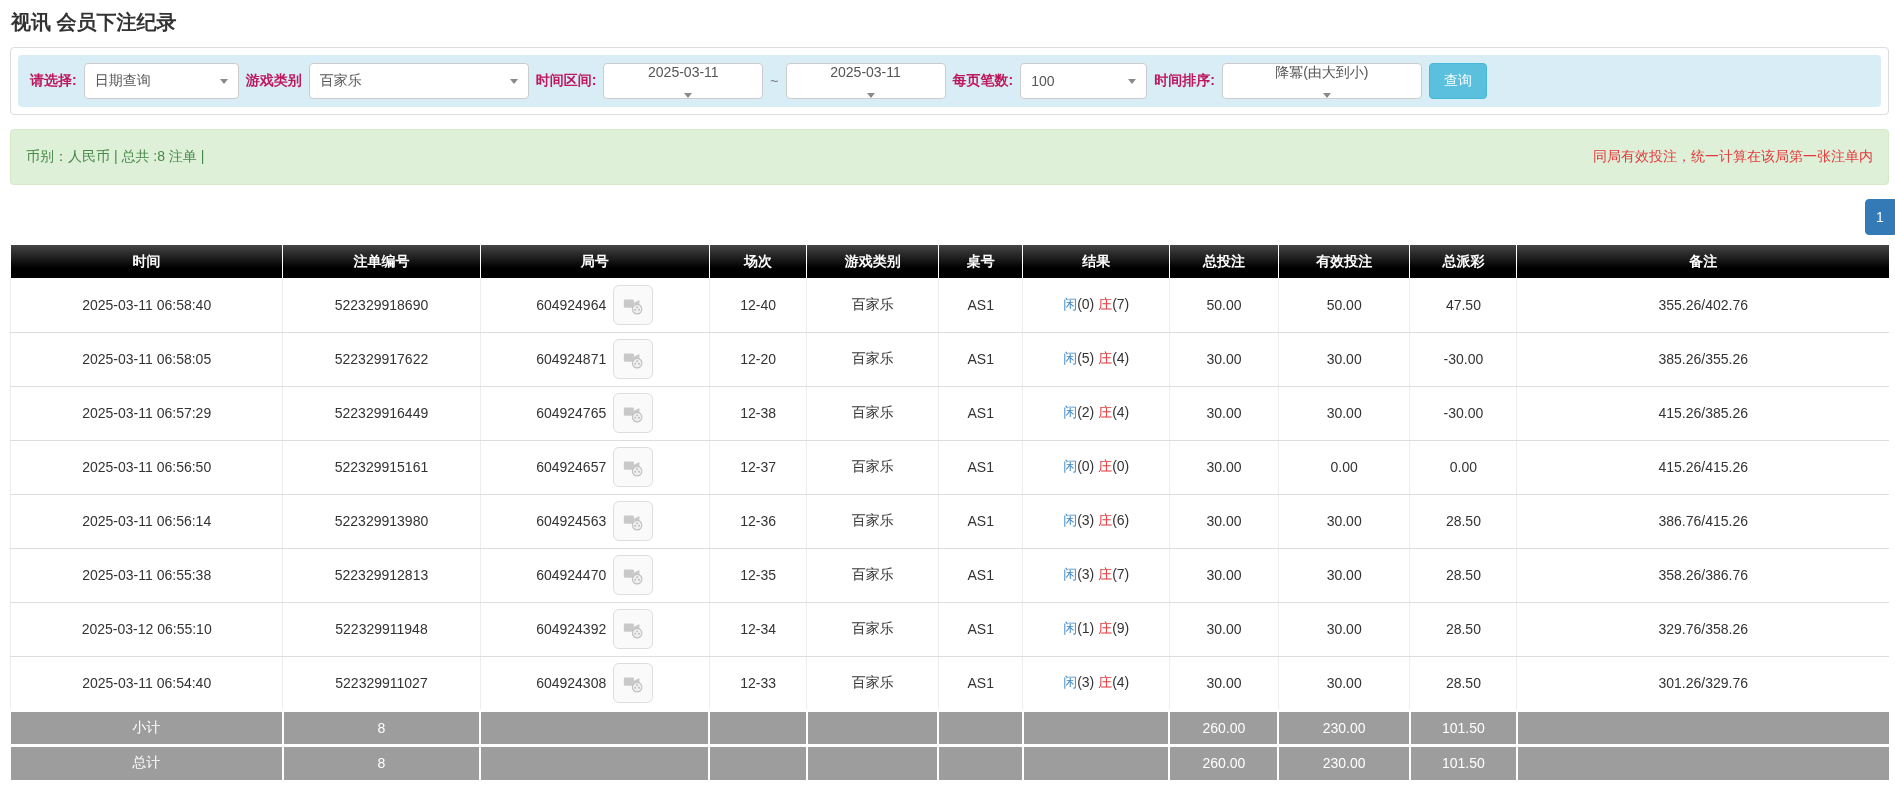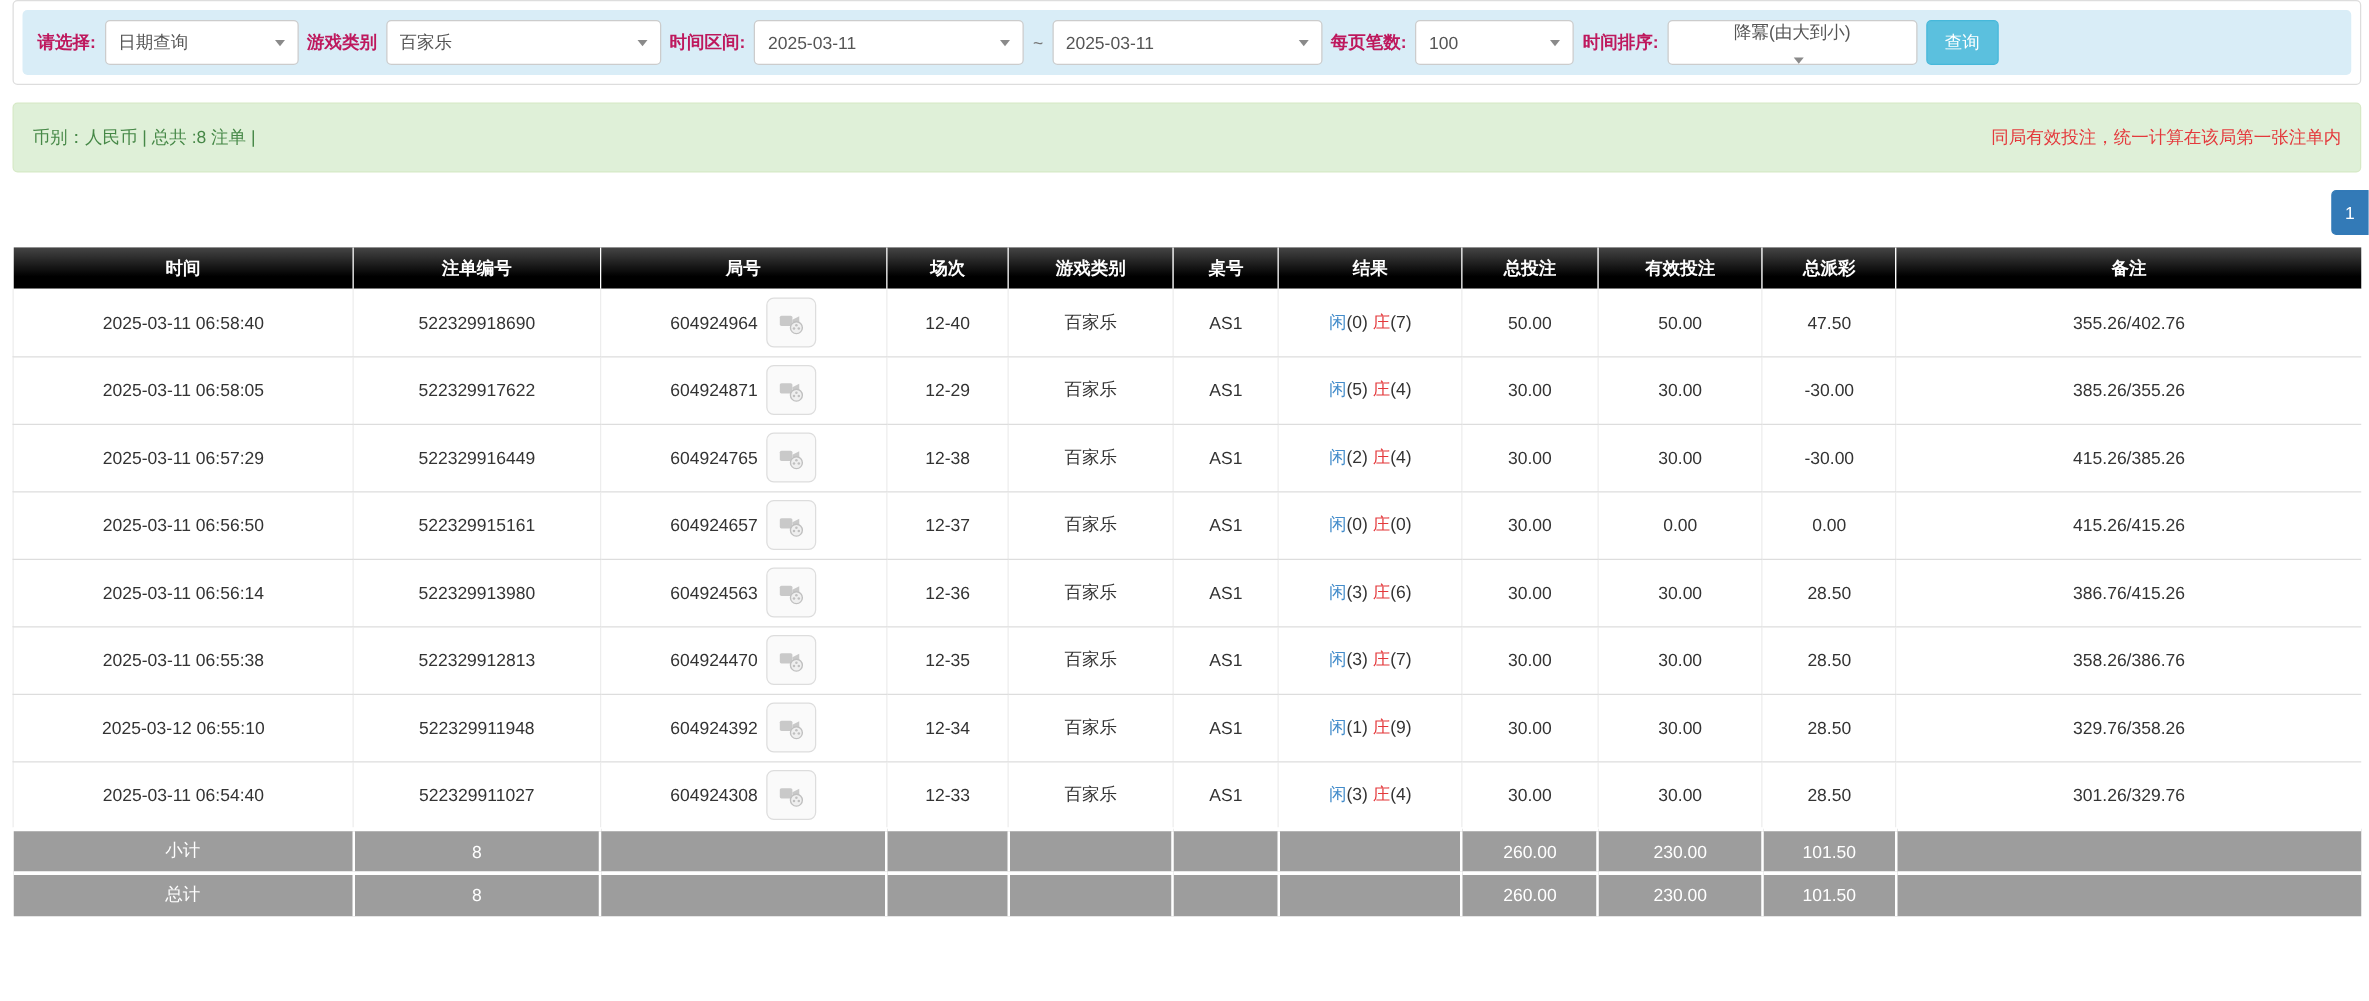--- a/index.html
+++ b/index.html
@@ -59,21 +59,21 @@
   .caret {
     width: 0; height: 0;
     border-left: 4px solid transparent;
     border-right: 4px solid transparent;
     border-top: 5px solid #8a8a8a;
     margin-left: 10px;
     flex: 0 0 auto;
   }
   .w-query { width: 155px; }
   .w-game  { width: 220px; }
-  .w-date  { width: 216px; }
+  .w-date  { width: 160px; flex-direction: column; }
   .w-size  { width: 127px; }
   .w-sort  { width: 200px; flex-direction: column; }
   .tilde { color: #777; font-size: 14px; }
   .btn-search {
     background: #5bc0de;
     border: 1px solid #46b8da;
     color: #fff;
     border-radius: 4px;
     font-size: 14px;
     height: 36px;
@@ -169,20 +169,21 @@
     border-top: 3px solid #fff;
     font-size: 14px;
   }
   tbody.foot td:last-child { border-right: none; }
 </style>
 </head>
 <body>
 
 <div class="page">
 
+  <h1 class="page-title">视讯 会员下注纪录</h1>
 
   <div class="filter-panel">
     <div class="filter-bar">
       <span class="flabel">请选择:</span>
       <div class="select w-query">
         <span class="sel-text">日期查询</span>
         <span class="caret"></span>
       </div>
 
       <span class="flabel">游戏类别</span>
@@ -299,21 +300,21 @@
             <rect x="2" y="6" width="11" height="9" rx="1.5" fill="#c9c9c9"></rect>
             <path d="M13 9.5 L19 6.5 V14.5 L13 11.5 Z" fill="#c9c9c9"></path>
             <circle cx="16.5" cy="16.5" r="5.2" fill="#efefef" stroke="#c0c0c0" stroke-width="1.2"></circle>
             <circle cx="16.5" cy="14.4" r="1.1" fill="#c0c0c0"></circle>
             <circle cx="14.4" cy="17.3" r="1.1" fill="#c0c0c0"></circle>
             <circle cx="18.6" cy="17.3" r="1.1" fill="#c0c0c0"></circle>
           </svg>
         </button>
       </span>
     </td>
-    <td>12-29</td>
+    <td>12-20</td>
     <td>百家乐</td>
     <td>AS1</td>
     <td>
       <span class="player">闲</span><span>(5)</span>
       <span class="banker">庄</span><span>(4)</span>
     </td>
     <td class="amount-link">30.00</td>
     <td>30.00</td>
     <td class="neg">-30.00</td>
     <td>385.26/355.26</td>

